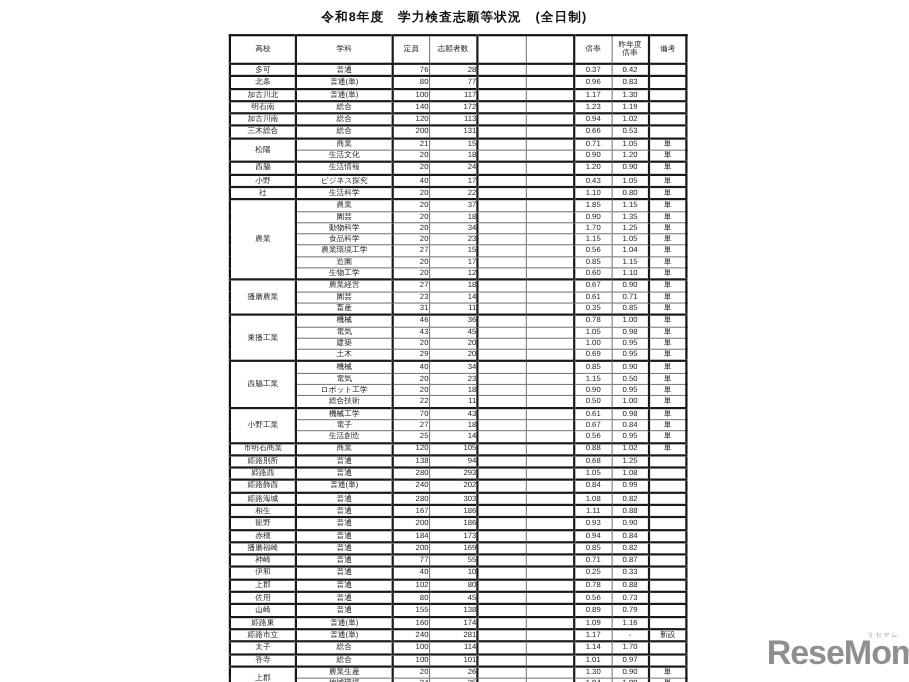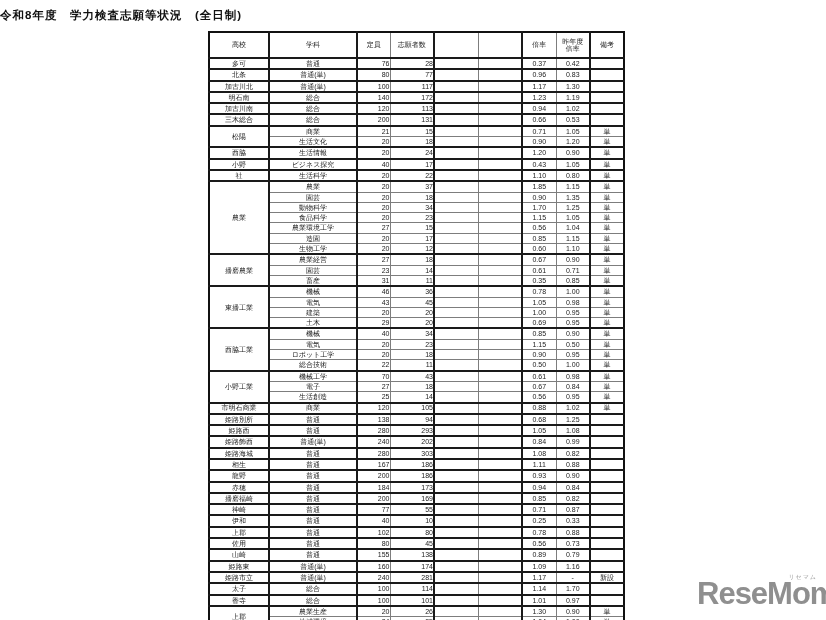--- a/index.html
+++ b/index.html
@@ -2,21 +2,21 @@
 <html><head>
 <meta charset="utf-8">
 <style>
   html,body{margin:0;padding:0;}
   body{
     width:826px;height:620px;position:relative;background:#ffffff;
     font-family:"Liberation Sans","DejaVu Sans",sans-serif;color:#1b1b1b;
     overflow:hidden;
   }
   .page-title{
-    position:absolute;top:8px;left:0;width:826px;
+    position:absolute;top:8px;left:0;width:826px;text-align:center;
     font-size:11.5px;font-weight:bold;letter-spacing:1px;color:#111;
   }
   table.adm{
     position:absolute;left:208px;top:31px;width:415px;
     border-collapse:collapse;table-layout:fixed;
     border:2px solid #111;
   }
   .adm th,.adm td{
     border:1px solid #7d7d7d;padding:0;margin:0;
     font-size:7px;line-height:1.05;height:9.3px;

